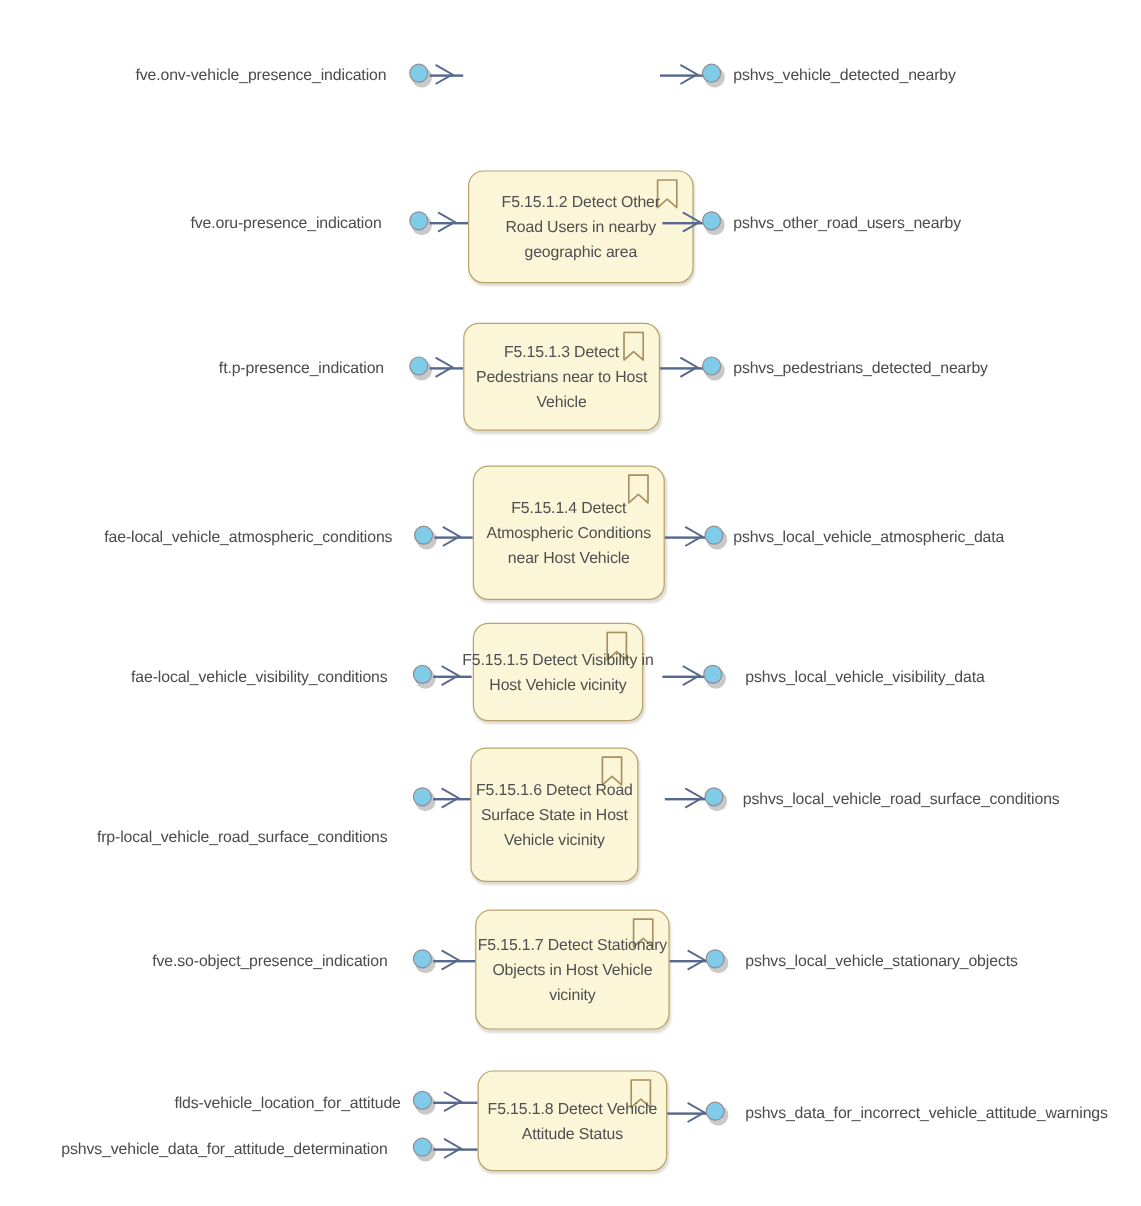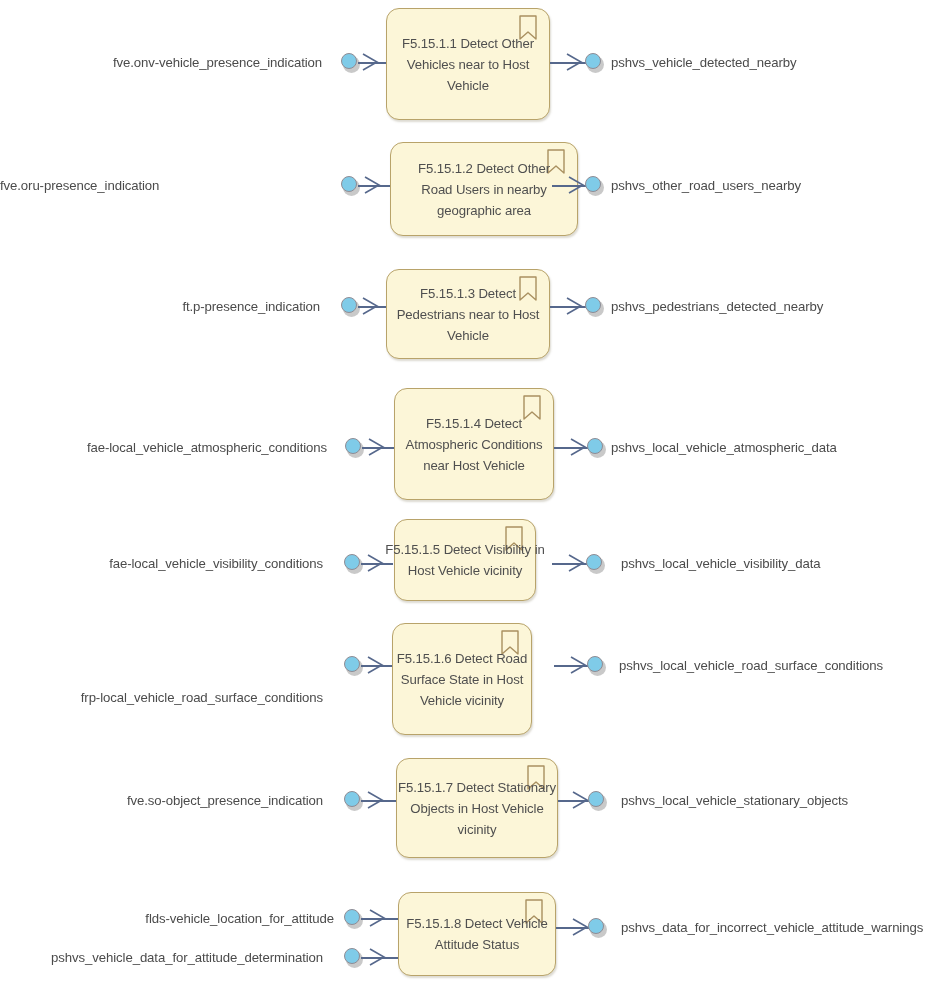--- a/index.html
+++ b/index.html
@@ -114,39 +114,33 @@
   <div class="row" style="top:0px;height:130px;">
     <div class="side-label left-side" style="left:0px;top:55px;width:322px;text-align:right;">fve.onv-vehicle_presence_indication</div>
     <div class="port" style="left:341px;top:53px;">
       <div class="shadow"></div>
       <div class="disc"></div>
     </div>
     <div class="conn" style="left:358px;top:62px;width:28px;"></div>
     <svg class="arrow" style="left:362px;top:53px;" viewBox="0 0 17 18">
       <path d="M1 1 L15 9 L1 17" fill="none" stroke="#56688c" stroke-width="1.6"></path>
     </svg>
-    <div class="fn-box" style="left:386px;top:8px;width:164px;height:112px;">
-      <svg class="bookmark-icon" viewBox="0 0 20 26">
-        <path d="M2 1 L18 1 L18 24 L10 17 L2 24 Z" fill="none" stroke="#a99060" stroke-width="1.4" stroke-linejoin="round"></path>
-      </svg>
-      <div class="fn-label wrap" style="width:152px;">F5.15.1.1 Detect Other Vehicles near to Host Vehicle</div>
-    </div>
     <div class="conn" style="left:550px;top:62px;width:40px;"></div>
     <svg class="arrow" style="left:566px;top:53px;" viewBox="0 0 17 18">
       <path d="M1 1 L15 9 L1 17" fill="none" stroke="#56688c" stroke-width="1.6"></path>
     </svg>
     <div class="port" style="left:585px;top:53px;">
       <div class="shadow"></div>
       <div class="disc"></div>
     </div>
     <div class="side-label right-side" style="left:611px;top:55px;">pshvs_vehicle_detected_nearby</div>
   </div>
 
   <div class="row" style="top:130px;height:125px;">
-    <div class="side-label left-side" style="left:0px;top:48px;width:318px;text-align:left;">fve.oru-presence_indication</div>
+    <div class="side-label left-side" style="left:0px;top:48px;width:318px;text-align:right;">fve.oru-presence_indication</div>
     <div class="port" style="left:341px;top:46px;">
       <div class="shadow"></div>
       <div class="disc"></div>
     </div>
     <div class="conn" style="left:358px;top:55px;width:32px;"></div>
     <svg class="arrow" style="left:364px;top:46px;" viewBox="0 0 17 18">
       <path d="M1 1 L15 9 L1 17" fill="none" stroke="#56688c" stroke-width="1.6"></path>
     </svg>
     <div class="fn-box" style="left:390px;top:12px;width:188px;height:94px;">
       <svg class="bookmark-icon" viewBox="0 0 20 26">

